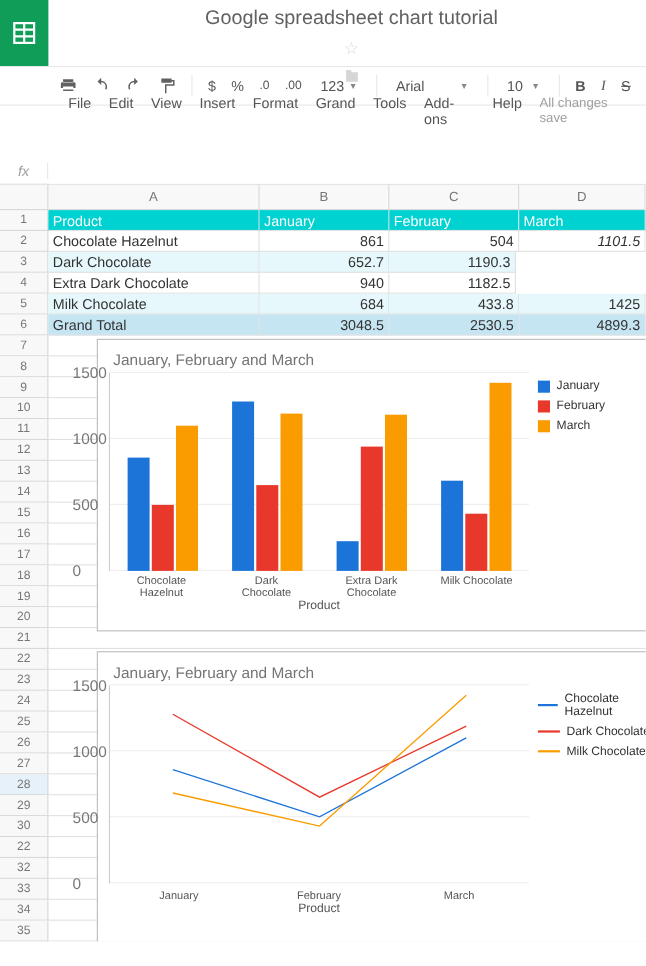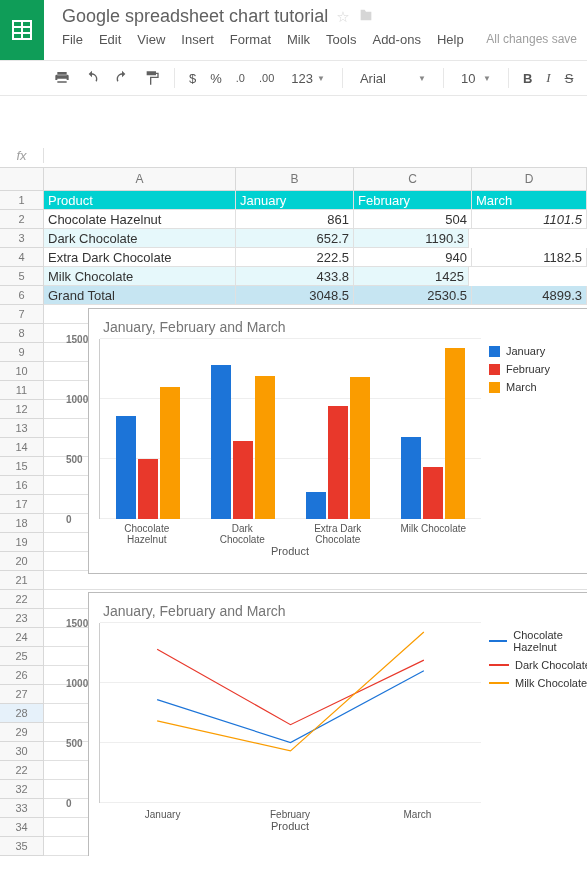--- a/index.html
+++ b/index.html
@@ -1,21 +1,21 @@
 <!DOCTYPE html>
 <html><head>
 <meta charset="utf-8">
 <style>
 * { margin:0; padding:0; box-sizing:border-box; }
 body { font-family:Arial,sans-serif; font-size:13px; color:#333; background:#fff; width:587px; overflow:hidden; }
 .topbar { display:flex; height:60px; }
 .logo { width:44px; height:60px; background:#0f9d58; display:flex; align-items:center; justify-content:center; }
 .logo svg { width:24px; height:24px; }
 .head-right { flex:1; padding:6px 10px 0 18px; }
-.doc-title { font-size:18px; color:#616161; display:flex; align-items:center; gap:8px; }
+.doc-title { font-size:18px; color:#616161; display:flex; align-items:center; gap:8px;flex-direction:column; }
 .star,.folder { color:#d6d6d6; font-size:15px; }
 .menubar { display:flex; gap:16px; margin-top:5px; color:#555; font-size:13px; }
 .menubar span { cursor:pointer; }
 .saved { margin-left:auto; color:#9e9e9e; font-size:12px; }
 .toolbar { display:flex; align-items:center; height:36px; border-top:1px solid #e7e7e7; border-bottom:1px solid #e7e7e7; padding:0 8px; gap:6px; color:#555; font-size:13px; }
 .tool-sep { width:1px; height:20px; background:#e7e7e7; margin:0 4px; }
 .tool-btn { padding:2px 4px; cursor:pointer; display:flex; align-items:center; }
 .tool-dd { display:flex; align-items:center; gap:4px; padding:2px 6px; border:1px solid transparent; cursor:pointer; }
 .tool-dd.boxed { border-radius:0; min-width:60px; justify-content:space-between; }
 .arrow-down { font-size:8px; color:#888; }
@@ -42,21 +42,21 @@
 .chart-body { display:flex; padding:0 10px 6px 10px; }
 .plot-area { flex:1; position:relative; }
 .legend { width:120px; padding:6px 0 0 8px; font-size:11px; color:#333; }
 .lg-item { display:flex; align-items:center; gap:6px; margin-bottom:6px; }
 .lg-sw { width:11px; height:11px; }
 .lg-line { width:20px; height:2px; }
 .xlab { text-align:center; font-size:11px; color:#555; padding-bottom:8px; }
 
 
 .bars-grid { position:relative; height:180px; border-left:1px solid #ccc; }
-.yl { position:absolute; left:-34px; font-size:10px; color:#777; transform:translateY(50%); bottom:0;font-weight:bold; }
+.yl { position:absolute; left:-34px; font-size:14px; color:#777; transform:translateY(50%); bottom:0; }
 .hr { position:absolute; left:0; right:0; border-top:1px solid #eee; }
 .bars-row { position:absolute; bottom:0; left:0; right:0; height:100%; display:flex; justify-content:space-around; }
 .bar-group { display:flex; align-items:flex-end; gap:2px; width:66px; justify-content:center; }
 .bar { width:20px; }
 .cats { display:flex; justify-content:space-around; font-size:10px; color:#555; margin-top:4px; }
 .cats span { width:66px; text-align:center; }
 
 
 .line-grid { position:relative; height:180px; border-left:1px solid #ccc; }
 .line-grid svg { position:absolute; left:0; bottom:0; width:100%; height:100%; overflow:visible; }
@@ -84,21 +84,21 @@
       <span class="folder"><svg class="icon-svg" viewBox="0 0 24 24">
             <path fill="#d6d6d6" d="M10 4H4v16h16V7h-8z"></path>
           </svg></span>
     </div>
     <div class="menubar">
       <span>File</span>
       <span>Edit</span>
       <span>View</span>
       <span>Insert</span>
       <span>Format</span>
-      <span>Milk</span>
+      <span>Grand</span>
       <span>Tools</span>
       <span>Add-ons</span>
       <span>Help</span>
       <span class="saved">All changes save</span>
     </div>
   </div>
 </div>
 
 <div class="toolbar">
   <div style="width:36px;"></div>
@@ -177,27 +177,27 @@
       </div>
       <div class="grid-row alt">
         <div class="row-head">3</div>
         <div class="cell " style="width: 192px;">Dark Chocolate</div>
         <div class="cell num" style="width: 118px;">652.7</div>
         <div class="cell num" style="width: 115px;">1190.3</div>
       </div>
       <div class="grid-row ">
         <div class="row-head">4</div>
         <div class="cell " style="width: 192px;">Extra Dark Chocolate</div>
-        <div class="cell num" style="width: 118px;">222.5</div>
         <div class="cell num" style="width: 118px;">940</div>
         <div class="cell num" style="width: 115px;">1182.5</div>
       </div>
       <div class="grid-row alt">
         <div class="row-head">5</div>
         <div class="cell " style="width: 192px;">Milk Chocolate</div>
+        <div class="cell num" style="width: 118px;">684</div>
         <div class="cell num" style="width: 118px;">433.8</div>
         <div class="cell num" style="width: 115px;">1425</div>
       </div>
       <div class="grid-row gt">
         <div class="row-head">6</div>
         <div class="cell " style="width: 192px;">Grand Total</div>
         <div class="cell num" style="width: 118px;">3048.5</div>
         <div class="cell num" style="width: 118px;">2530.5</div>
         <div class="cell num" style="width: 115px;">4899.3</div>
       </div>

